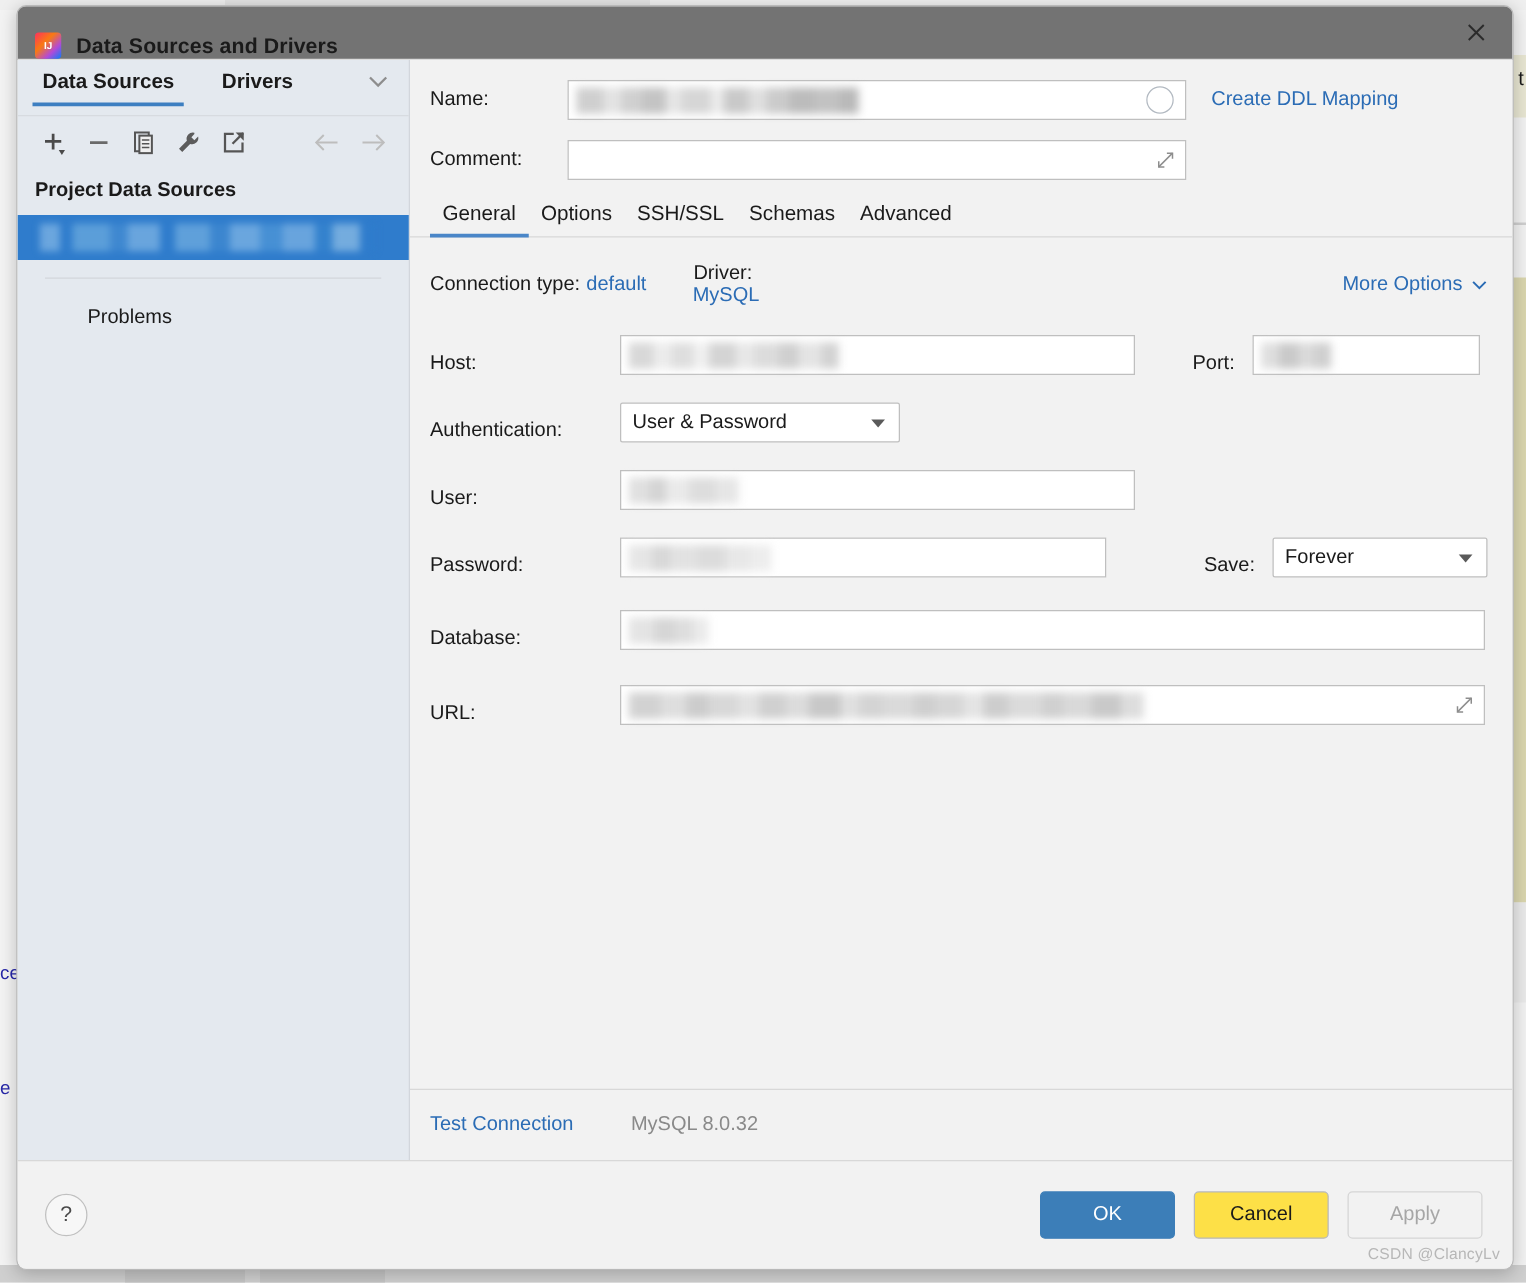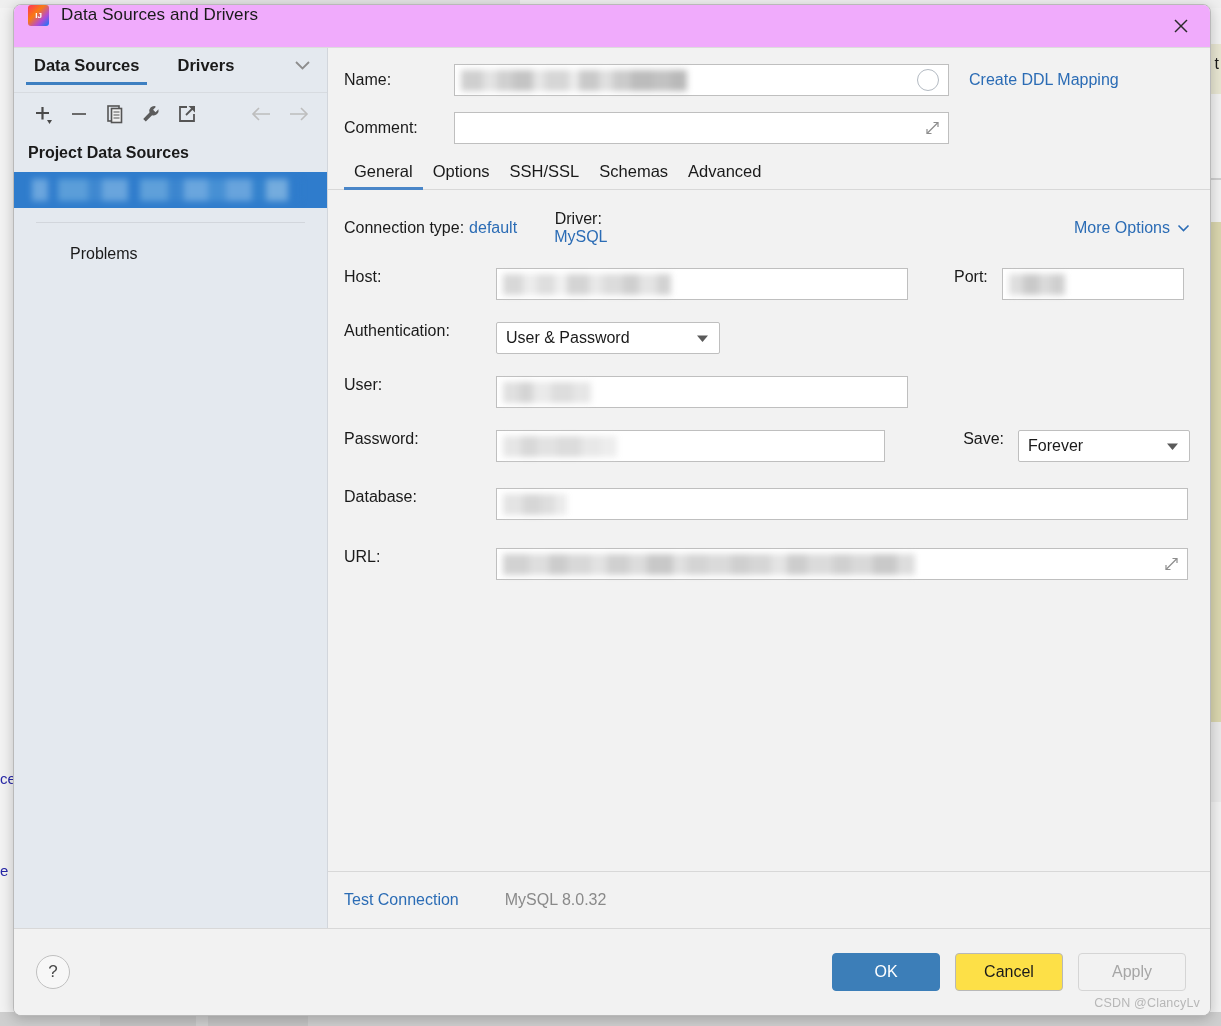--- a/index.html
+++ b/index.html
@@ -66,24 +66,25 @@
     border: 1px solid #b9b9b9;
     border-radius: 8px;
     box-shadow: 0 3px 14px rgba(0,0,0,0.22);
     overflow: hidden;
     display: flex; flex-direction: column;
   }
 
   
   #titlebar {
     height: 42px; min-height: 42px;
-    background: #f0abfc;
-    display: flex; align-items: flex-start;
+    background: #737373;
+    display: flex; align-items: flex-end;
     border-bottom: 1px solid #dcdcdc;
     position: relative;
+    font-weight: bold;
   }
   .ij-logo {
     width: 21px; height: 21px; margin-left: 14px; margin-right: 12px;
     border-radius: 3px; position: relative; overflow: hidden;
     background: linear-gradient(135deg,#fe315d 0%,#f97a12 38%,#b24ad8 70%,#087cfa 100%);
     flex: 0 0 auto;
   }
   .ij-logo::after {
     content: "IJ";
     position: absolute; left: 0; right: 0; top: 0; bottom: 0;
@@ -222,21 +223,21 @@
 
   #conn-row { display: flex; align-items: center; margin-bottom: 22px; }
   .kv-label { font-size: 16px; color: #1a1a1a; }
   .kv-link { font-size: 16px; color: #2b6cb5; cursor: pointer; margin-left: 5px; }
   #driver-group { margin-left: 32px; }
   #more-options {
     margin-left: auto; font-size: 16px; color: #2b6cb5; cursor: pointer;
     display: flex; align-items: center; gap: 7px;
   }
 
-  .grid-row { display: flex; align-items: flex-start; margin-bottom: 22px; }
+  .grid-row { display: flex; align-items: flex-end; margin-bottom: 22px; }
   .lbl-col { width: 152px; font-size: 16px; color: #1a1a1a; flex: 0 0 auto; }
 
   #host-field { width: 412px; }
   #port-label { margin-left: 46px; margin-right: 14px; font-size: 16px; color: #1a1a1a; }
   #port-field { width: 182px; }
 
   .combo {
     background: #ffffff; border: 1px solid #bfbfbf; height: 32px;
     display: flex; align-items: center; box-sizing: border-box;
     cursor: pointer; border-radius: 2px;

